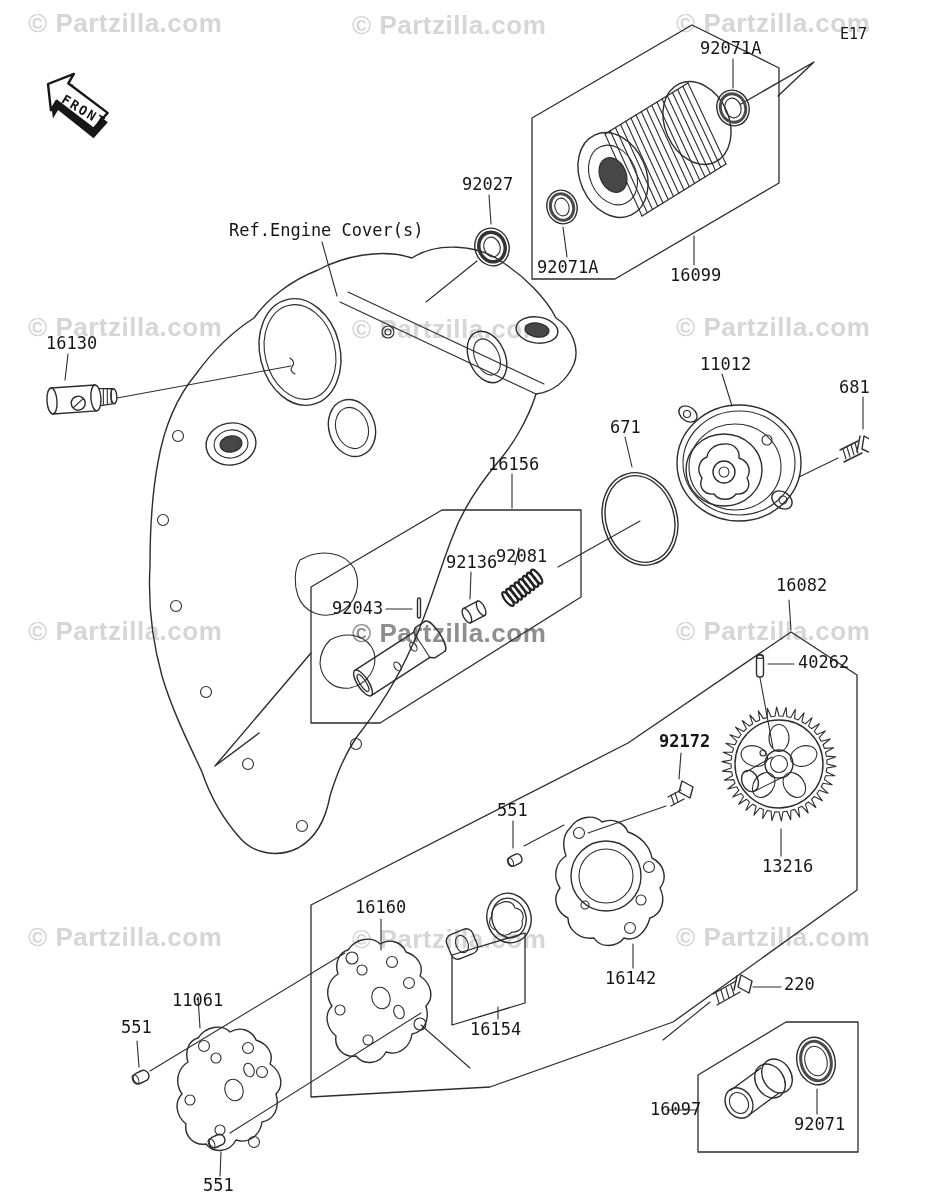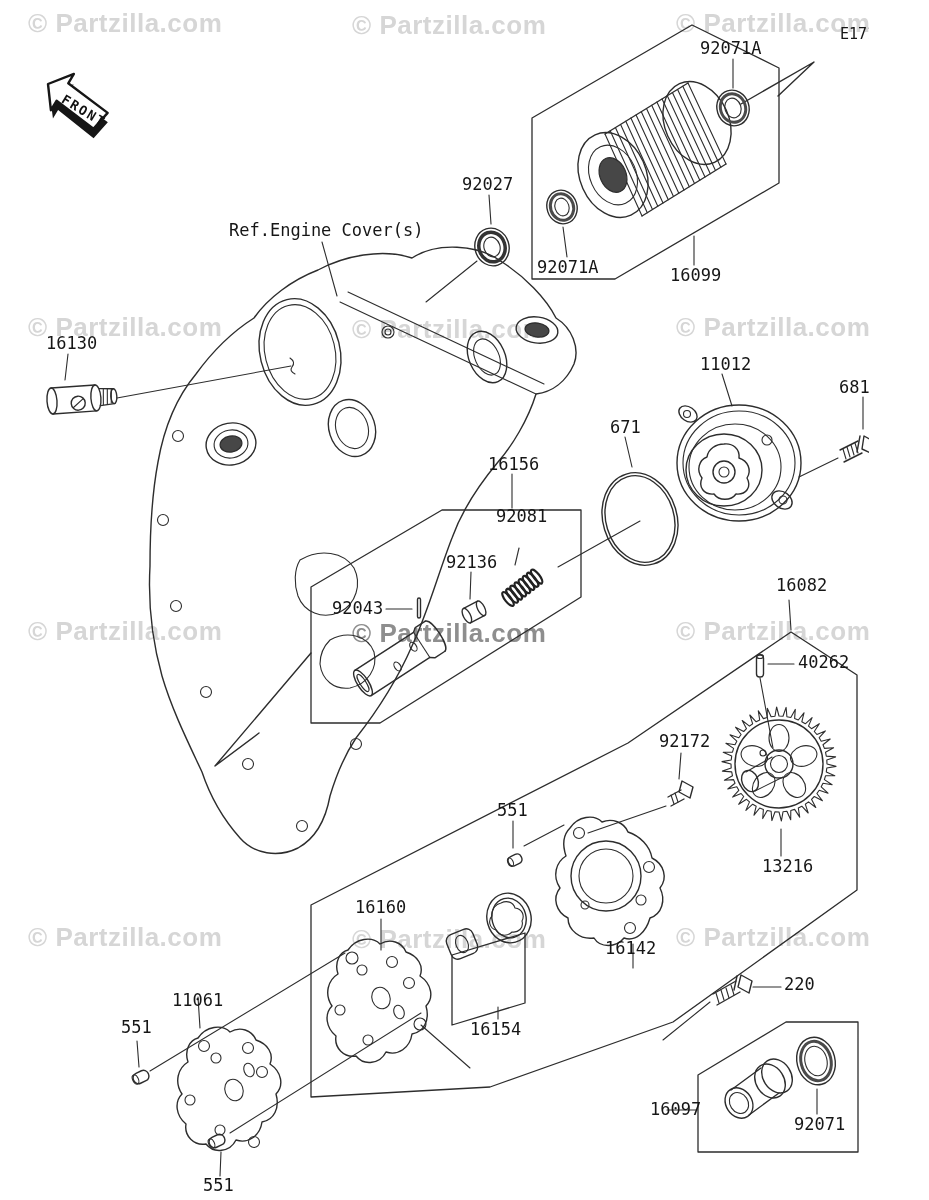--- a/index.html
+++ b/index.html
@@ -392,30 +392,30 @@
       <span class="plabel" style="left: 700px; top: 40px;">92071A</span>
       <span class="plabel" style="left: 462px; top: 176px;">92027</span>
       <span class="plabel" style="left: 229px; top: 222px;">Ref.Engine Cover(s)</span>
       <span class="plabel" style="left: 537px; top: 259px;">92071A</span>
       <span class="plabel" style="left: 670px; top: 267px;">16099</span>
       <span class="plabel" style="left: 46px; top: 335px;">16130</span>
       <span class="plabel" style="left: 700px; top: 356px;">11012</span>
       <span class="plabel" style="left: 839px; top: 379px;">68120</span>
       <span class="plabel" style="left: 610px; top: 419px;">671</span>
       <span class="plabel" style="left: 488px; top: 456px;">16156</span>
-      <span class="plabel" style="left: 496px; top: 508px;">92081</span>
+      <span class="plabel" style="left: 496px; top: 548px;">92081</span>
       <span class="plabel" style="left: 446px; top: 554px;">92136</span>
       <span class="plabel" style="left: 764px; top: 577px; margin-left: 12px;">16082</span>
       <span class="plabel" style="left: 332px; top: 600px;">92043</span>
       <span class="plabel" style="left: 798px; top: 654px;">40262</span>
-      <span class="plabel" style="left: 659px; top: 733px;">92172</span>
+      <span class="plabel" style="left: 659px; top: 733px; font-weight: bold;">92172</span>
       <span class="plabel" style="left: 497px; top: 802px;">551</span>
       <span class="plabel" style="left: 762px; top: 858px;">13216</span>
       <span class="plabel" style="left: 355px; top: 899px;">16160</span>
-      <span class="plabel" style="left: 605px; top: 940px;">16142</span>
+      <span class="plabel" style="left: 605px; top: 970px;">16142</span>
       <span class="plabel" style="left: 784px; top: 976px;">220</span>
       <span class="plabel" style="left: 172px; top: 992px;">11061</span>
       <span class="plabel" style="left: 121px; top: 1019px;">551</span>
       <span class="plabel" style="left: 470px; top: 1021px;">16154</span>
       <span class="plabel" style="left: 650px; top: 1101px;">16097</span>
       <span class="plabel" style="left: 794px; top: 1116px;">92071</span>
       <span class="plabel" style="left: 203px; top: 1177px;">551</span>
     </div>
 </div>
 

